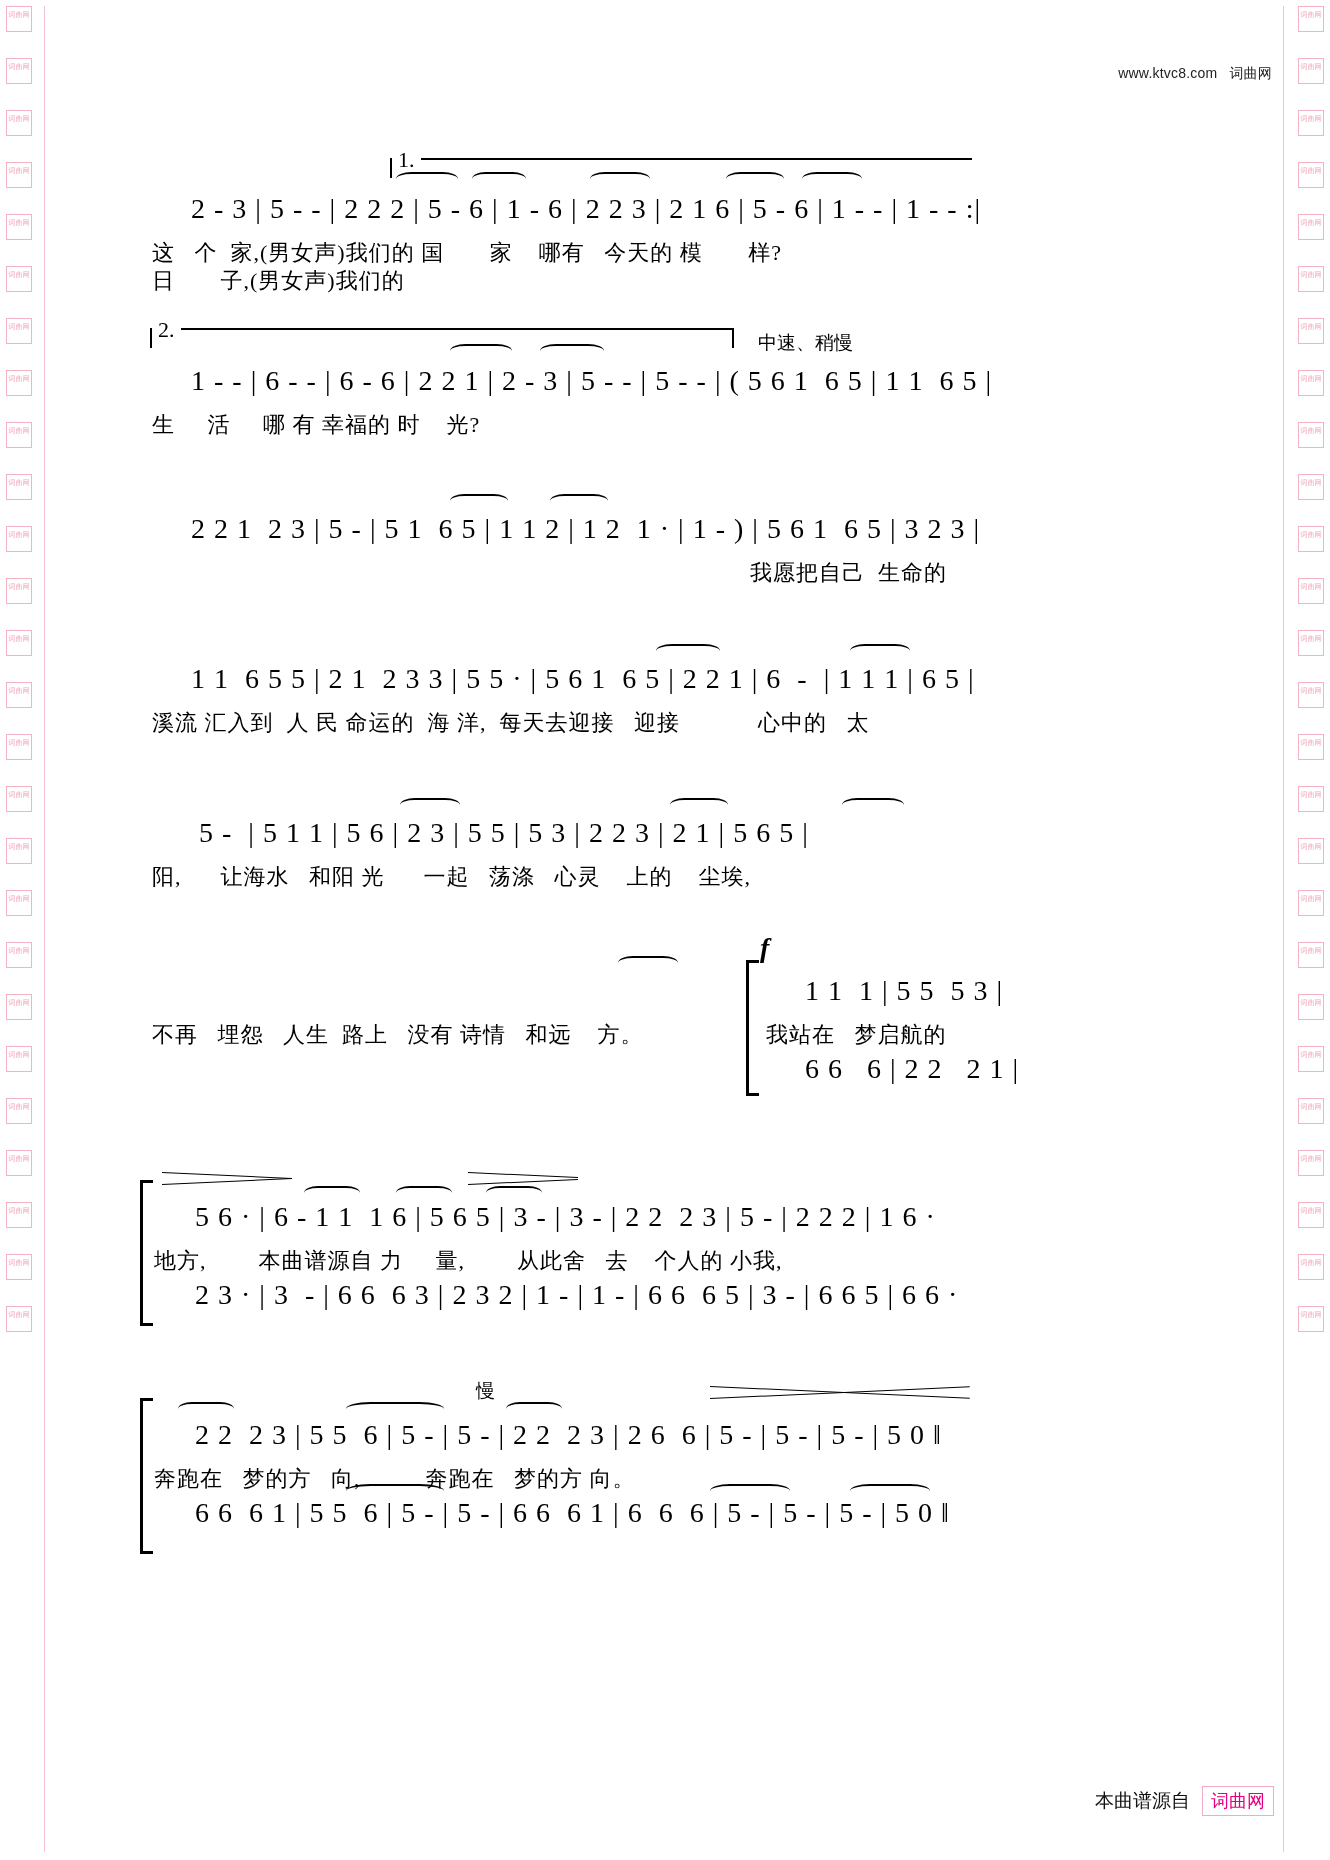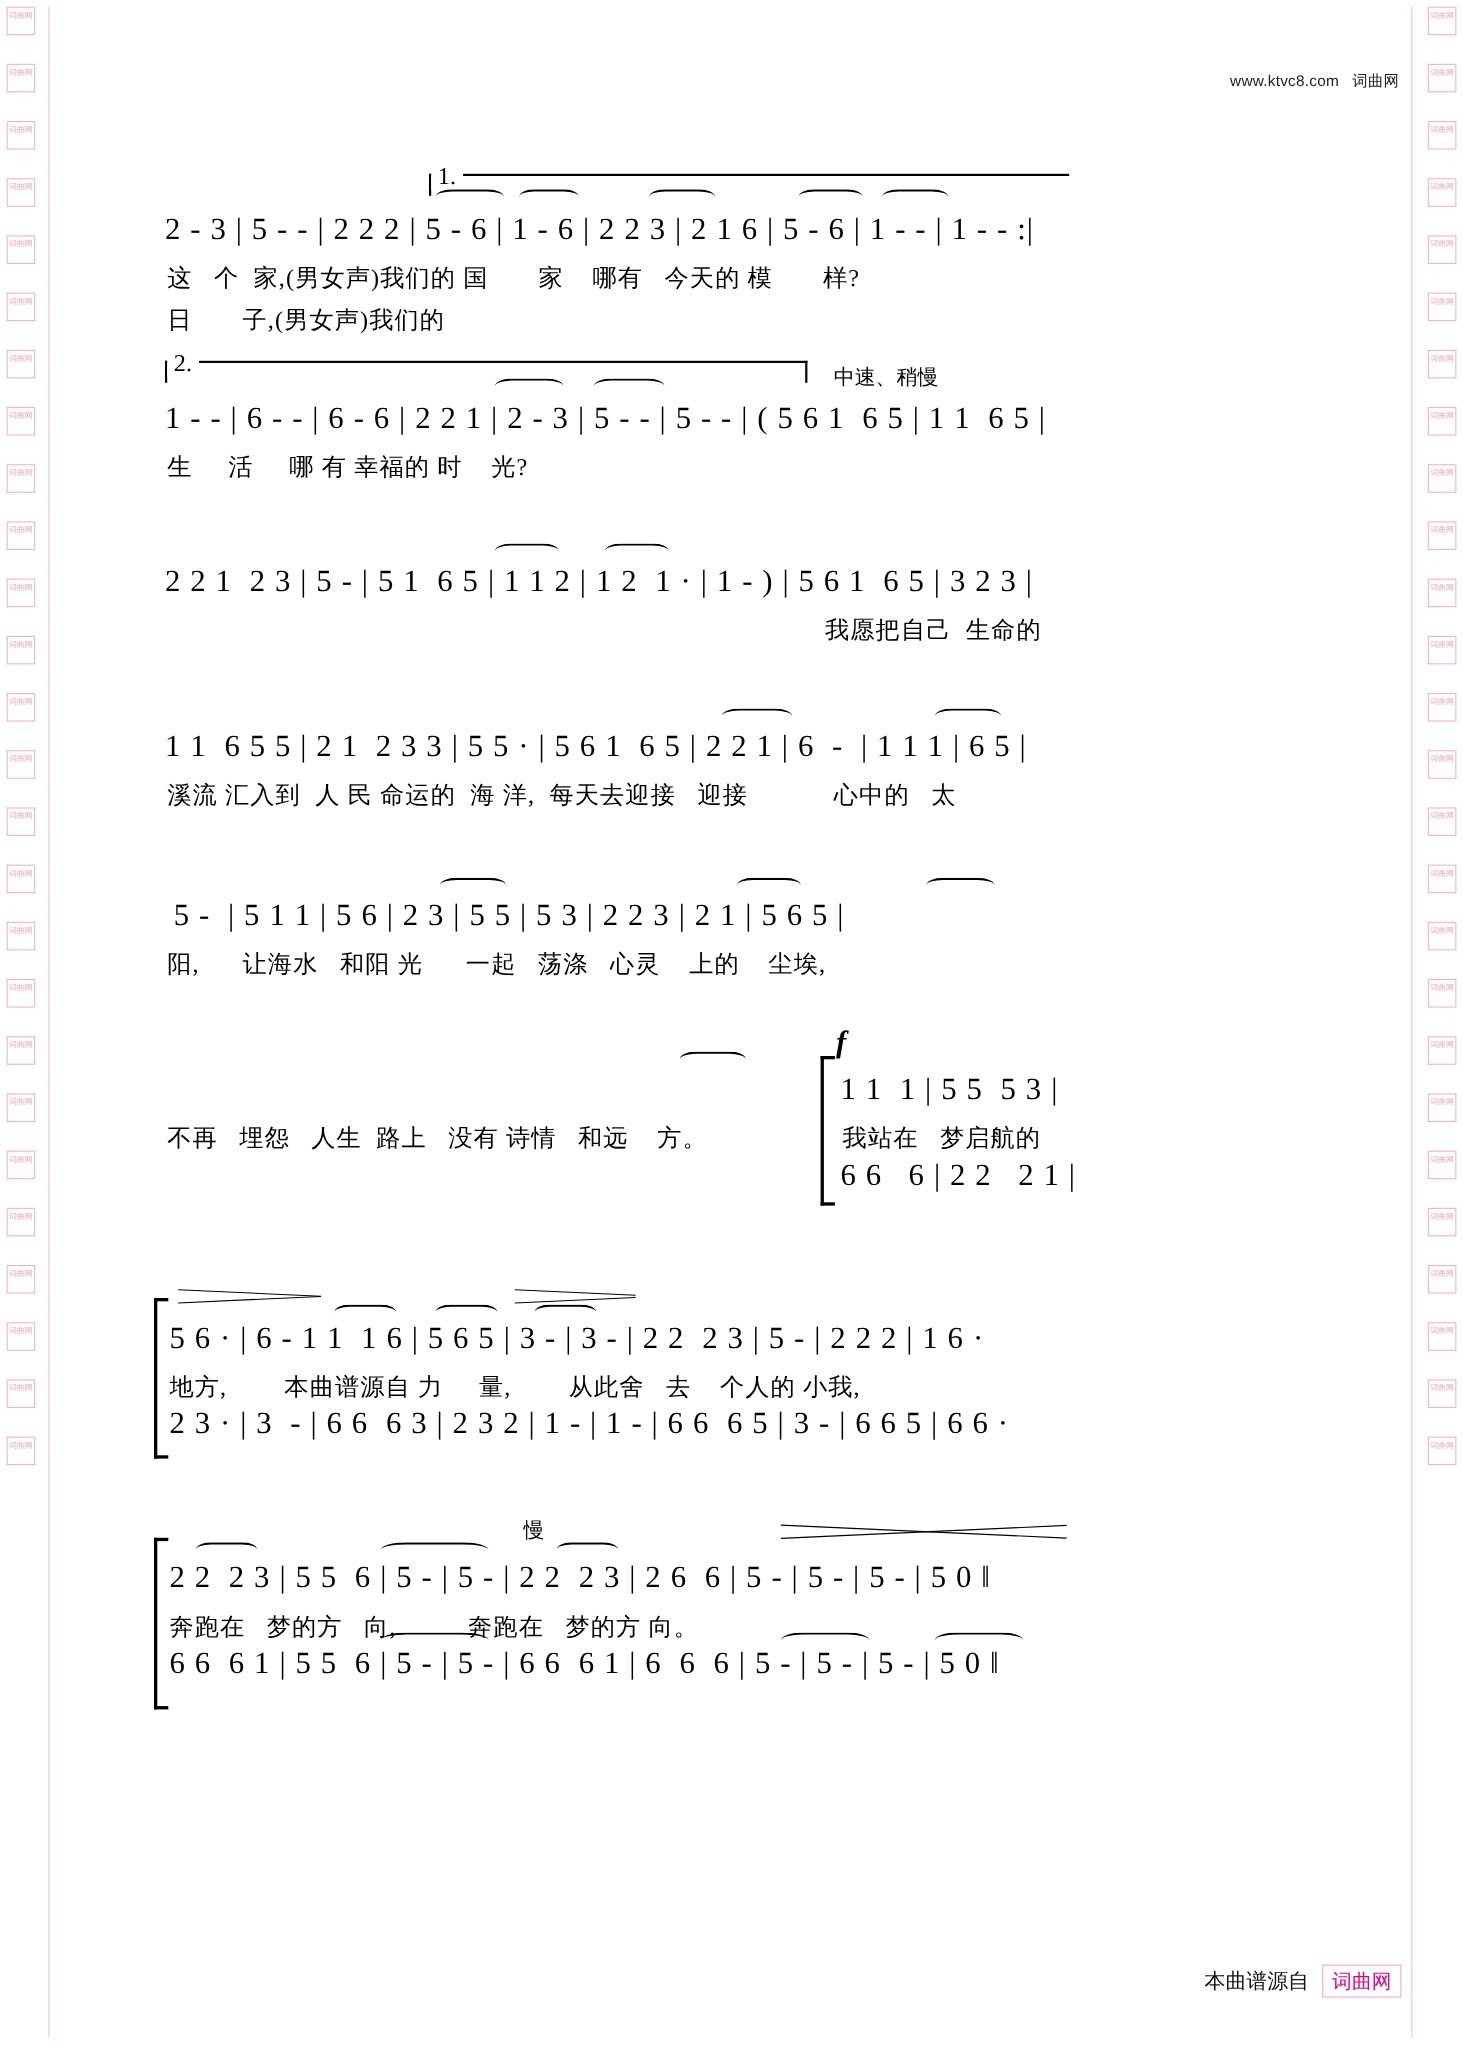--- a/index.html
+++ b/index.html
@@ -100,20 +100,21 @@
     white-space: pre;
     font-size: 27px;
     letter-spacing: 0px;
     color: #000;
     line-height: 34px;
     font-family: "Liberation Serif", serif;
   }
   .row.notes {
     font-size: 28px;
     letter-spacing: 1px;
+    margin-left: 41px;
   }
   .row.lyric {
     font-size: 22px;
     letter-spacing: 1px;
     margin-top: 4px;
   }
   .row.lyric2 {
     font-size: 22px;
     letter-spacing: 1px;
     margin-top: 0px;
@@ -258,21 +259,21 @@
       </div>
 
       <div class="slur" style="left:246px; top:22px; width:62px;"></div>
       <div class="slur" style="left:322px; top:22px; width:54px;"></div>
       <div class="slur" style="left:440px; top:22px; width:60px;"></div>
       <div class="slur" style="left:576px; top:22px; width:58px;"></div>
       <div class="slur" style="left:652px; top:22px; width:60px;"></div>
 
       <div class="row notes" style="position:absolute; top:42px; left:0;">2 - 3 | 5 - - | 2 2 2 | 5 - 6 | 1 - 6 | 2 2 3 | 2 1 6 | 5 - 6 | 1 - - | 1 - - :|</div>
       <div class="row lyric" style="position:absolute; top:82px; left:2px;">这   个  家,(男女声)我们的 国       家    哪有   今天的 模       样?</div>
-      <div class="row lyric2" style="position:absolute; top:124px; left:2px;">日       子,(男女声)我们的</div>
+      <div class="row lyric2" style="position:absolute; top:114px; left:2px;">日       子,(男女声)我们的</div>
     </div>
 
     <div class="system" style="height:140px; margin-top:22px;">
       <div class="volta right-end" style="left:0px; top:6px; width:580px;">
         <span class="volta-label">2.</span>
       </div>
       <div class="tempo-mark" style="left:608px; top:8px;">中速、稍慢</div>
 
       <div class="slur" style="left:300px; top:22px; width:62px;"></div>
       <div class="slur" style="left:390px; top:22px; width:64px;"></div>

